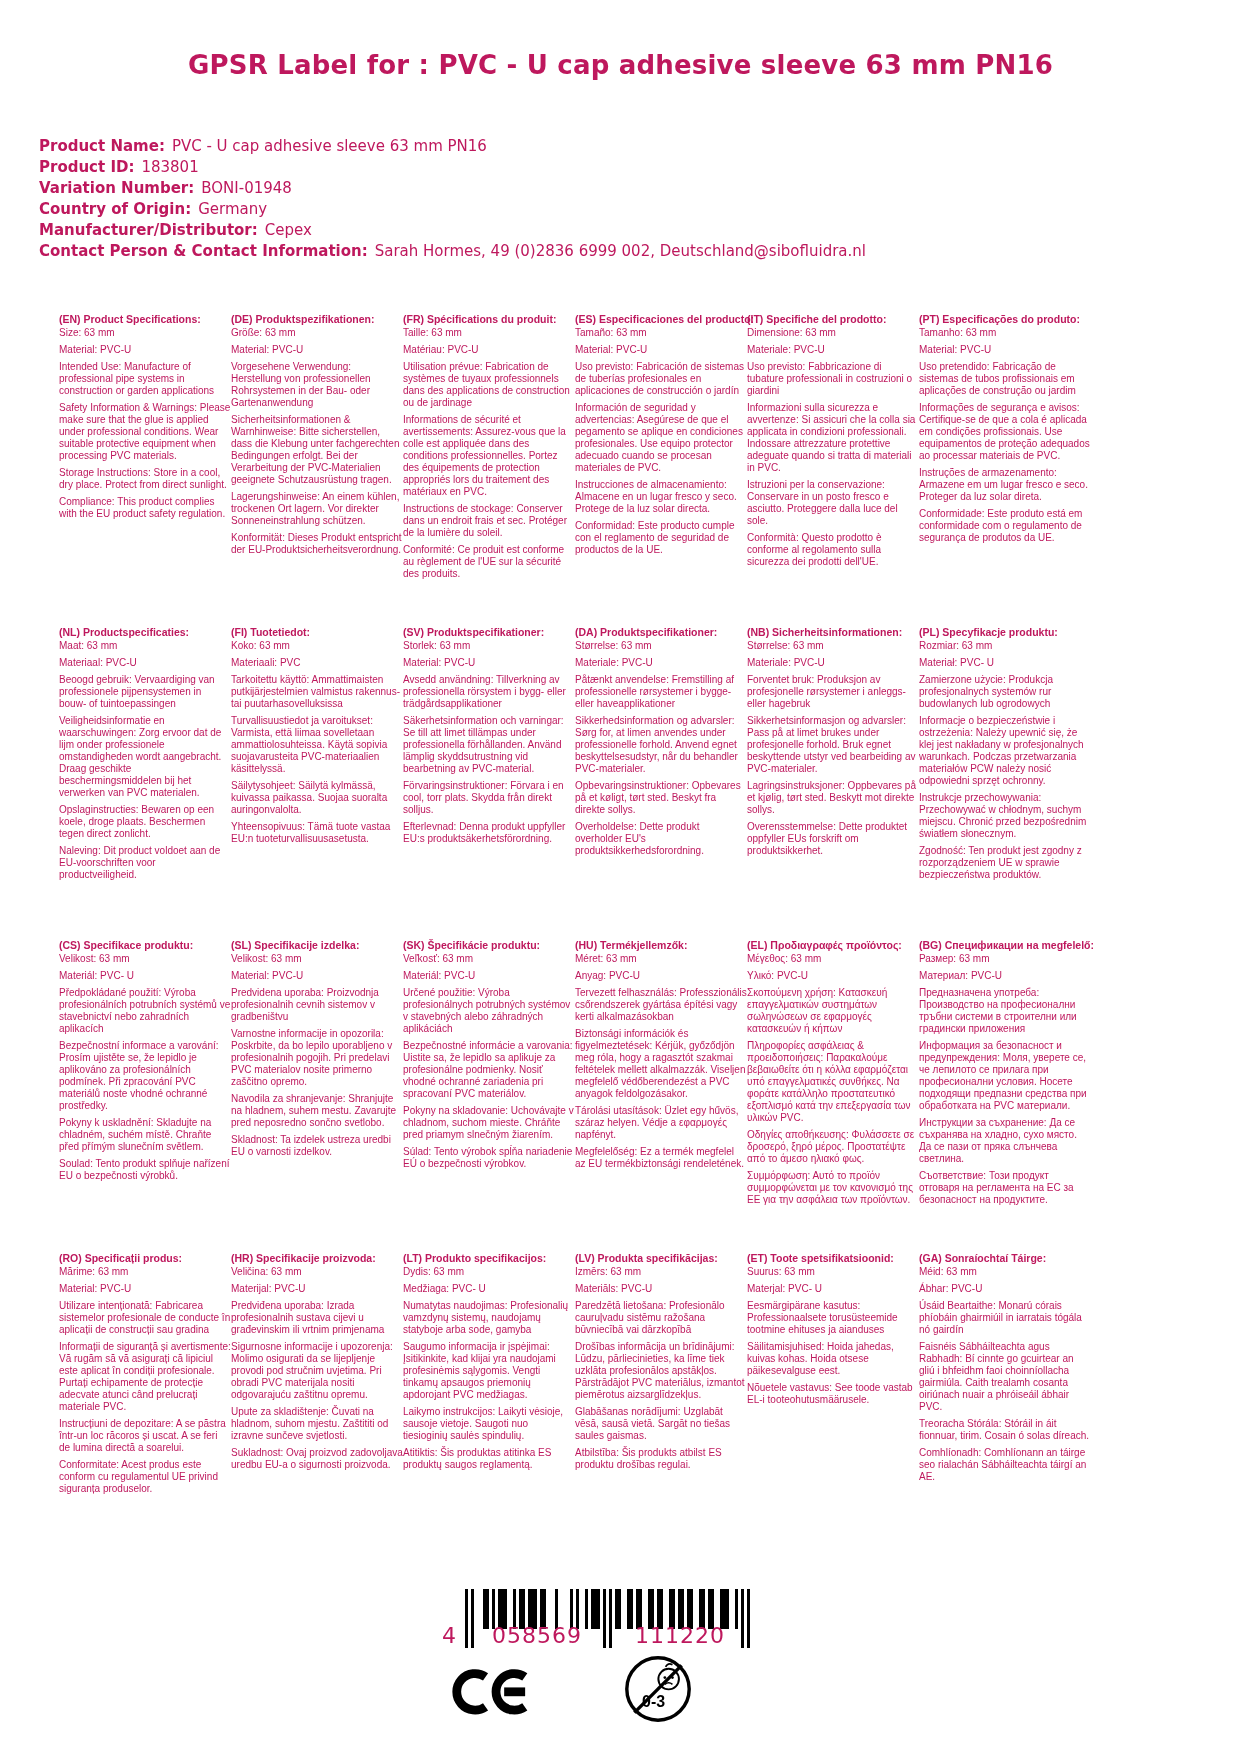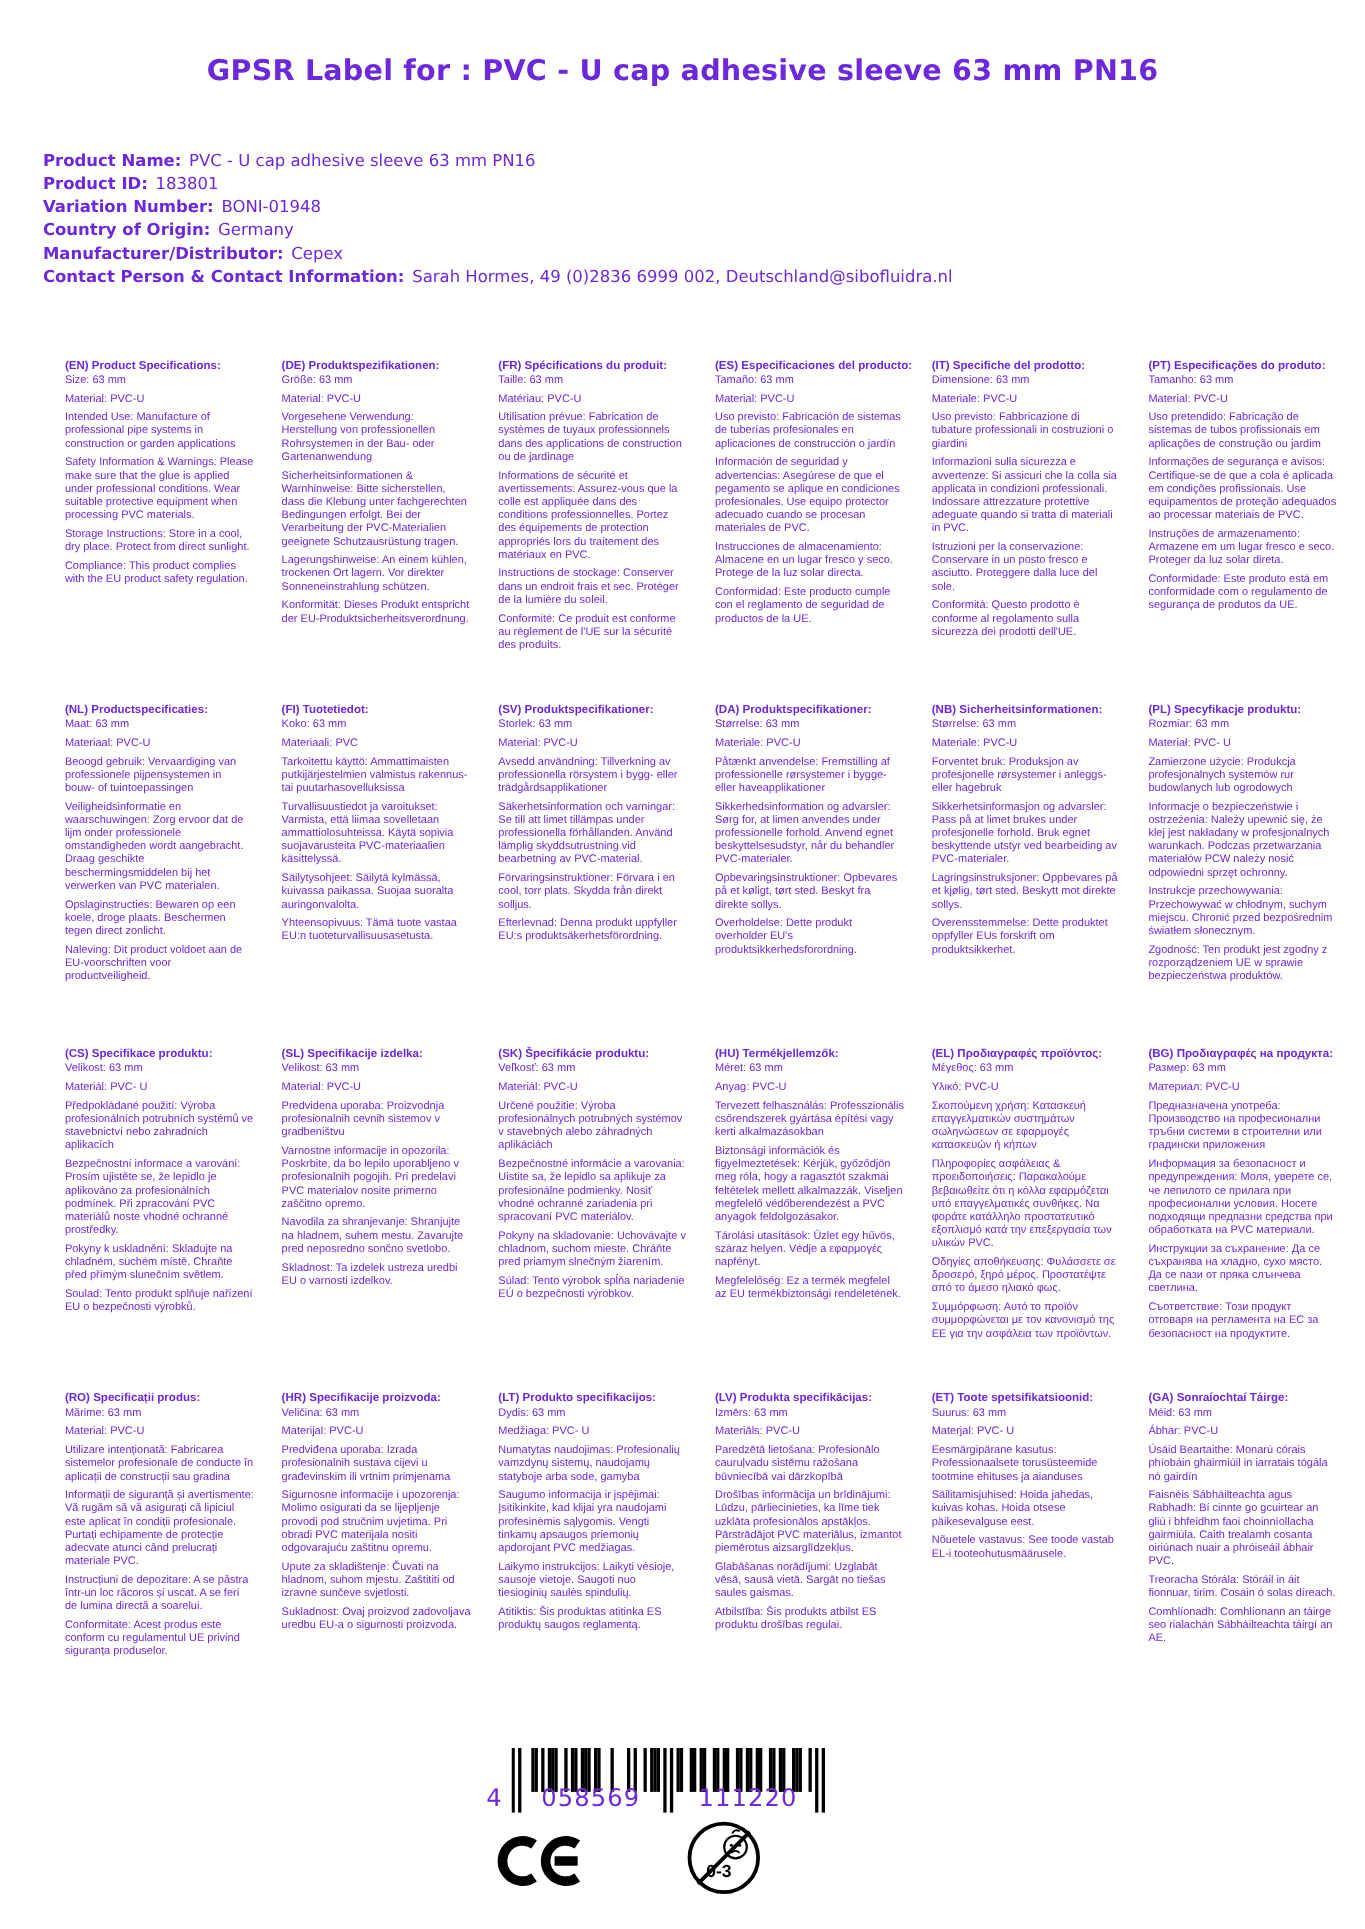--- a/index.html
+++ b/index.html
@@ -1,30 +1,30 @@
 <!DOCTYPE html>
 <html><head>
 <meta charset="utf-8">
 <style>
   html,body { margin:0; padding:0; background:#fff; }
   .page {
-    position:relative; width:1241px; height:1754px; background:#ffffff; color:#6d28d9;
+    position:relative; width:1241px; height:1754px; background:#ffffff; color:#be185d;
     font-family:"DejaVu Sans", sans-serif; overflow:hidden;
   }
   .title {
     position:absolute; top:50px; left:0; right:0; text-align:center;
     font-size:26px; font-weight:bold; letter-spacing:0.2px;
   }
   .product-info { position:absolute; left:39px; top:136px; font-size:15px; }
   .pi-row { line-height:21px; white-space:nowrap; }
   .pi-label { font-weight:bold; }
   .pi-value { margin-left:7px; }
   .grid {
-    position:absolute; left:59px; top:326px;
-    display:grid; grid-template-columns:repeat(6,172px); column-gap:25px;
+    position:absolute; left:59px; top:313px;
+    display:grid; grid-template-columns:repeat(6,172px); 
     grid-template-rows:repeat(4,313px);
   }
   .lang-section { font-family:"Liberation Sans", sans-serif; }
   .lang-heading {
     font-size:10.5px; font-weight:bold; white-space:nowrap; margin:0 0 2px 0;
     font-family:"Liberation Sans", sans-serif;
   }
   .lang-par { font-size:10px; line-height:12px; margin:0 0 5px 0; }
   .barcode { position:absolute; left:390px; top:1589px; width:370px; height:62px; }
   .barcode svg { position:absolute; left:75px; top:0; fill:#000; }
@@ -214,21 +214,21 @@
       <div class="lang-section">
         <div class="lang-heading">(EL) Προδιαγραφές προϊόντος:</div>
         <p class="lang-par">Μέγεθος: 63 mm</p>
         <p class="lang-par">Υλικό: PVC-U</p>
         <p class="lang-par">Σκοπούμενη χρήση: Κατασκευή επαγγελματικών συστημάτων σωληνώσεων σε εφαρμογές κατασκευών ή κήπων</p>
         <p class="lang-par">Πληροφορίες ασφάλειας &amp; προειδοποιήσεις: Παρακαλούμε βεβαιωθείτε ότι η κόλλα εφαρμόζεται υπό επαγγελματικές συνθήκες. Να φοράτε κατάλληλο προστατευτικό εξοπλισμό κατά την επεξεργασία των υλικών PVC.</p>
         <p class="lang-par">Οδηγίες αποθήκευσης: Φυλάσσετε σε δροσερό, ξηρό μέρος. Προστατέψτε από το άμεσο ηλιακό φως.</p>
         <p class="lang-par">Συμμόρφωση: Αυτό το προϊόν συμμορφώνεται με τον κανονισμό της ΕΕ για την ασφάλεια των προϊόντων.</p>
       </div>
       <div class="lang-section">
-        <div class="lang-heading">(BG) Προδιαγραφές на продукта:</div>
+        <div class="lang-heading">(BG) Спецификации на megfelelő:</div>
         <p class="lang-par">Размер: 63 mm</p>
         <p class="lang-par">Материал: PVC-U</p>
         <p class="lang-par">Предназначена употреба: Производство на професионални тръбни системи в строителни или градински приложения</p>
         <p class="lang-par">Информация за безопасност и предупреждения: Моля, уверете се, че лепилото се прилага при професионални условия. Носете подходящи предпазни средства при обработката на PVC материали.</p>
         <p class="lang-par">Инструкции за съхранение: Да се съхранява на хладно, сухо място. Да се пази от пряка слънчева светлина.</p>
         <p class="lang-par">Съответствие: Този продукт отговаря на регламента на ЕС за безопасност на продуктите.</p>
       </div>
       <div class="lang-section">
         <div class="lang-heading">(RO) Specificații produs:</div>
         <p class="lang-par">Mărime: 63 mm</p>

